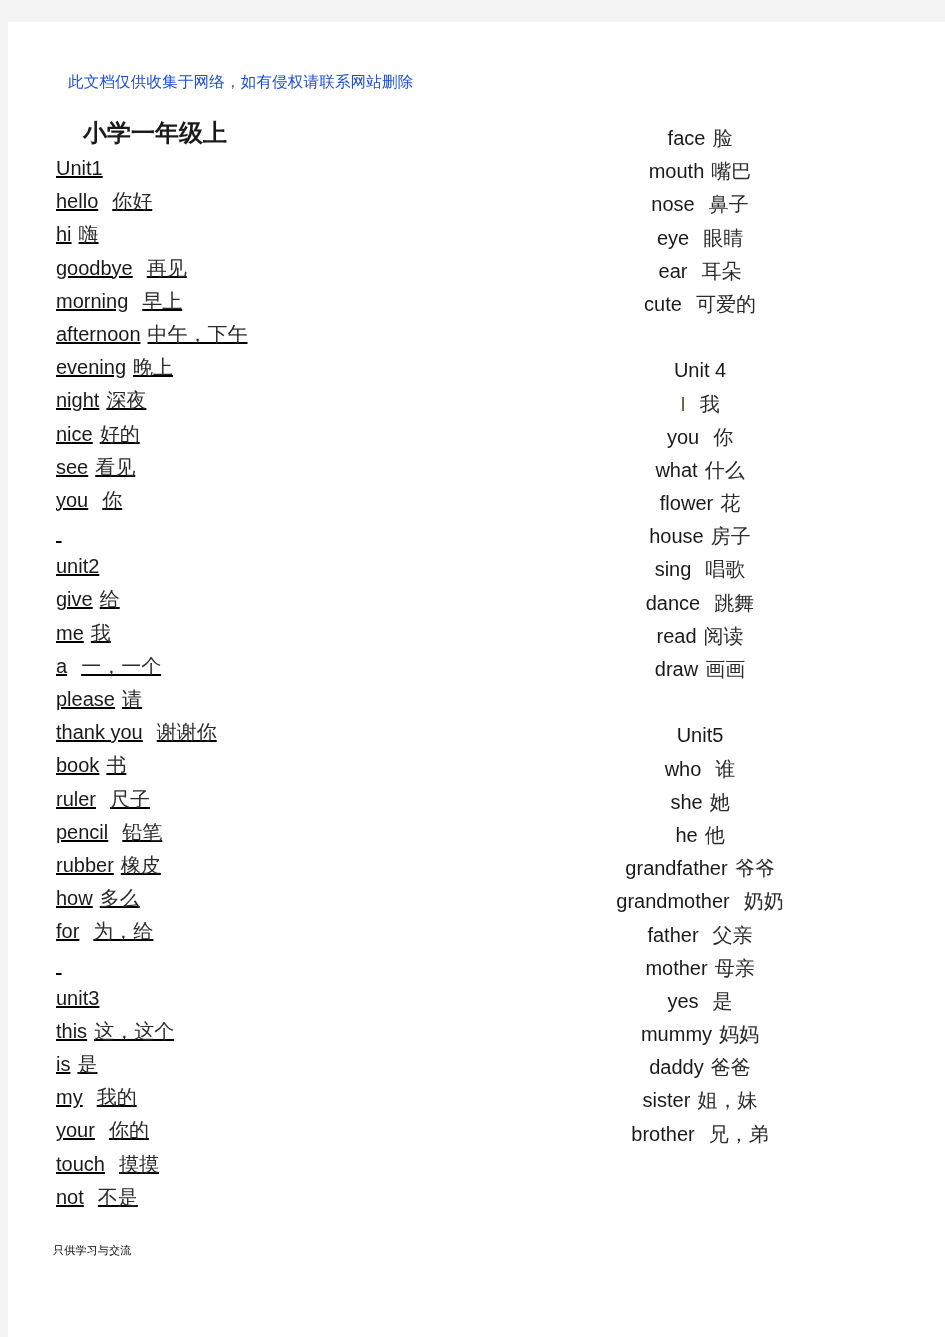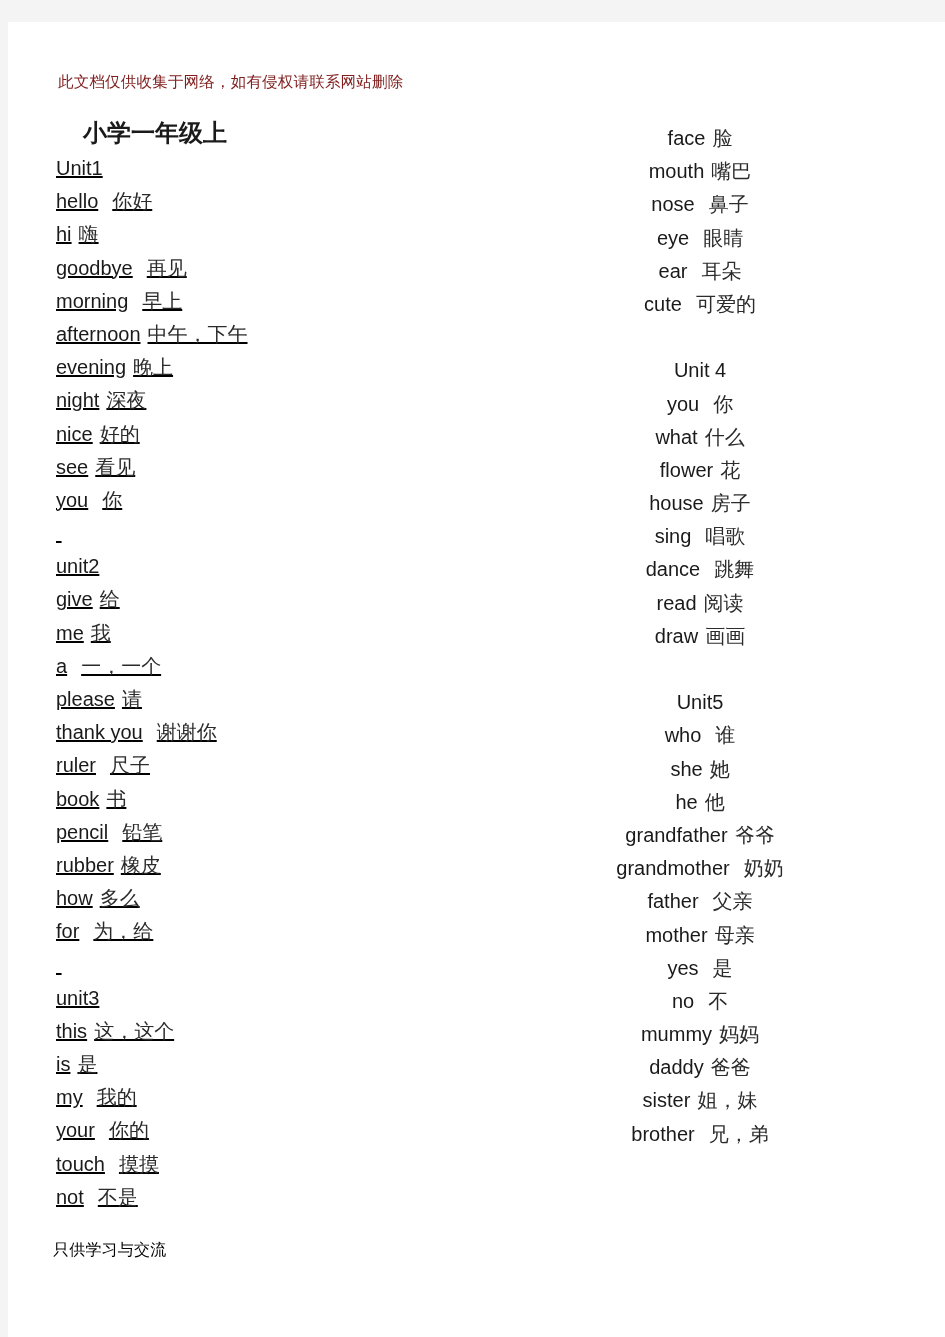--- a/index.html
+++ b/index.html
@@ -16,33 +16,33 @@
   .page {
     position: absolute;
     left: 8px;
     top: 22px;
     width: 937px;
     height: 1315px;
     background: #ffffff;
   }
   .header-note {
     position: absolute;
-    left: 58px;
+    left: 68px;
     top: 72px;
     font-size: 15.5px;
     line-height: 20px;
-    color: #7f1d1d;
+    color: #1d4ed8;
     letter-spacing: 0.2px;
     white-space: nowrap;
   }
   .footer-note {
     position: absolute;
     left: 53px;
     top: 1240px;
-    font-size: 16px;
+    font-size: 11px;
     line-height: 20px;
     color: #000000;
     letter-spacing: 0.2px;
     white-space: nowrap;
   }
   .columns {
     position: absolute;
     left: 0;
     top: 0;
     width: 945px;
@@ -120,22 +120,22 @@
       <li class="entry"><span class="en">nice</span><span class="cn sp-1">好的</span></li>
       <li class="entry"><span class="en">see</span><span class="cn sp-1">看见</span></li>
       <li class="entry"><span class="en">you</span><span class="cn sp-2">你</span></li>
       <li class="entry spacer">&nbsp;</li>
       <li class="entry unit-label"><span class="en">unit2</span></li>
       <li class="entry"><span class="en">give</span><span class="cn sp-1">给</span></li>
       <li class="entry"><span class="en">me</span><span class="cn sp-1">我</span></li>
       <li class="entry"><span class="en">a</span><span class="cn sp-2">一，一个</span></li>
       <li class="entry"><span class="en">please</span><span class="cn sp-1">请</span></li>
       <li class="entry"><span class="en">thank you</span><span class="cn sp-2">谢谢你</span></li>
+      <li class="entry"><span class="en">book</span><span class="cn sp-1">书</span></li>
       <li class="entry"><span class="en">ruler</span><span class="cn sp-2">尺子</span></li>
-      <li class="entry"><span class="en">book</span><span class="cn sp-1">书</span></li>
       <li class="entry"><span class="en">pencil</span><span class="cn sp-2">铅笔</span></li>
       <li class="entry"><span class="en">rubber</span><span class="cn sp-1">橡皮</span></li>
       <li class="entry"><span class="en">how</span><span class="cn sp-1">多么</span></li>
       <li class="entry"><span class="en">for</span><span class="cn sp-2">为，给</span></li>
       <li class="entry spacer">&nbsp;</li>
       <li class="entry unit-label"><span class="en">unit3</span></li>
       <li class="entry"><span class="en">this</span><span class="cn sp-1">这，这个</span></li>
       <li class="entry"><span class="en">is</span><span class="cn sp-1">是</span></li>
       <li class="entry"><span class="en">my</span><span class="cn sp-2">我的</span></li>
       <li class="entry"><span class="en">your</span><span class="cn sp-2">你的</span></li>
@@ -145,39 +145,39 @@
 
   <ul class="entry-list list-right">
       <li class="entry"><span class="en">face</span><span class="cn sp-1">脸</span></li>
       <li class="entry"><span class="en">mouth</span><span class="cn sp-1">嘴巴</span></li>
       <li class="entry"><span class="en">nose</span><span class="cn sp-2">鼻子</span></li>
       <li class="entry"><span class="en">eye</span><span class="cn sp-2">眼睛</span></li>
       <li class="entry"><span class="en">ear</span><span class="cn sp-2">耳朵</span></li>
       <li class="entry"><span class="en">cute</span><span class="cn sp-2">可爱的</span></li>
       <li class="entry spacer">&nbsp;</li>
       <li class="entry unit-label"><span class="en">Unit 4</span></li>
+      <li class="entry"><span class="en tinted">I</span><span class="cn sp-2">我</span></li>
       <li class="entry"><span class="en">you</span><span class="cn sp-2">你</span></li>
       <li class="entry"><span class="en">what</span><span class="cn sp-1">什么</span></li>
       <li class="entry"><span class="en">flower</span><span class="cn sp-1">花</span></li>
       <li class="entry"><span class="en">house</span><span class="cn sp-1">房子</span></li>
       <li class="entry"><span class="en">sing</span><span class="cn sp-2">唱歌</span></li>
       <li class="entry"><span class="en">dance</span><span class="cn sp-2">跳舞</span></li>
       <li class="entry"><span class="en">read</span><span class="cn sp-1">阅读</span></li>
       <li class="entry"><span class="en">draw</span><span class="cn sp-1">画画</span></li>
       <li class="entry spacer">&nbsp;</li>
       <li class="entry unit-label"><span class="en">Unit5</span></li>
       <li class="entry"><span class="en">who</span><span class="cn sp-2">谁</span></li>
       <li class="entry"><span class="en">she</span><span class="cn sp-1">她</span></li>
       <li class="entry"><span class="en">he</span><span class="cn sp-1">他</span></li>
       <li class="entry"><span class="en">grandfather</span><span class="cn sp-1">爷爷</span></li>
       <li class="entry"><span class="en">grandmother</span><span class="cn sp-2">奶奶</span></li>
       <li class="entry"><span class="en">father</span><span class="cn sp-2">父亲</span></li>
       <li class="entry"><span class="en">mother</span><span class="cn sp-1">母亲</span></li>
       <li class="entry"><span class="en">yes</span><span class="cn sp-2">是</span></li>
-      <li class="entry"><span class="en">no</span><span class="cn sp-2">不</span></li>
       <li class="entry"><span class="en">mummy</span><span class="cn sp-1">妈妈</span></li>
       <li class="entry"><span class="en">daddy</span><span class="cn sp-1">爸爸</span></li>
       <li class="entry"><span class="en">sister</span><span class="cn sp-1">姐，妹</span></li>
       <li class="entry"><span class="en">brother</span><span class="cn sp-2">兄，弟</span></li>
     </ul>
 </div>
 
 <div class="footer-note">只供学习与交流</div>
 
 </body></html>

